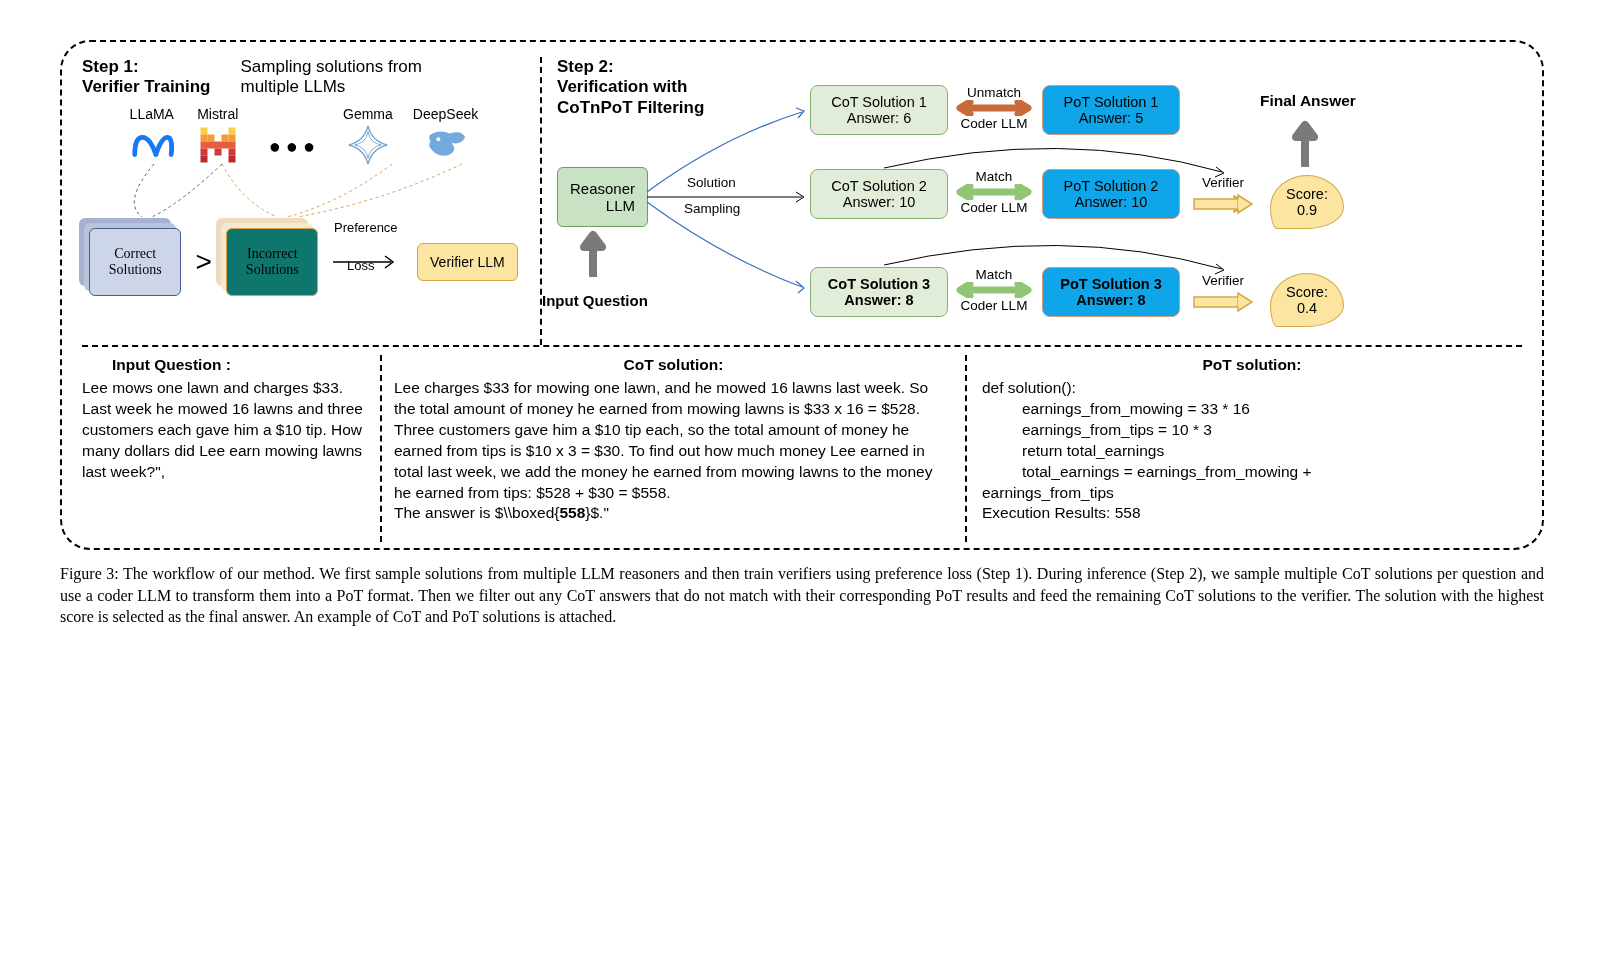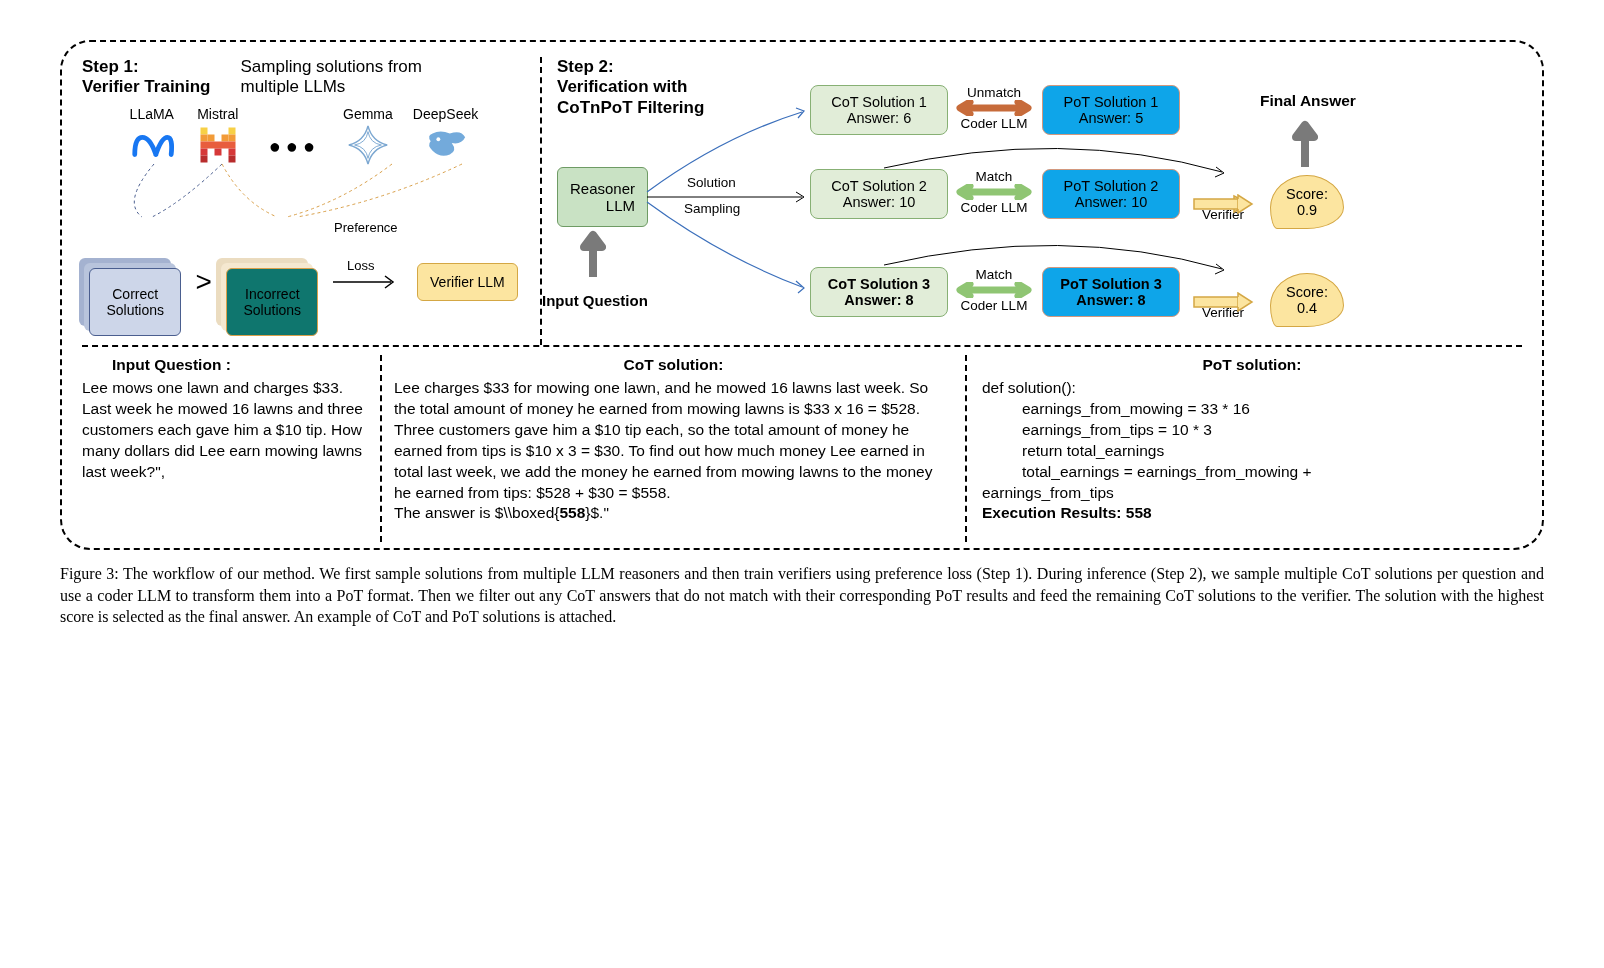--- a/index.html
+++ b/index.html
@@ -70,25 +70,24 @@
   padding: 0 8px;
   margin-top: 20px;
 }
 .solution-box {
   width: 92px;
   height: 68px;
   border-radius: 6px;
   display: flex;
   align-items: center;
   justify-content: flex-end;
-  font-family: Liberation Sans, sans-serif;
+  font-family: Liberation Serif, serif;
   font-size: 14px;
   text-align: center;
   position: relative;
-  margin-top: 40px;
 }
 .correct-sol {
   background: #cdd6e9;
   border: 1.5px solid #4a5e8f;
   box-shadow: -5px -5px 0 #b8c4dc, -10px -10px 0 #a4b2d0;
 }
 .incorrect-sol {
   background: #0f766e;
   border: 1.5px solid #d9a04a;
   box-shadow: -5px -5px 0 #f5e8d0, -10px -10px 0 #ebdcc0;
@@ -183,21 +182,20 @@
 }
 .verif-arrow {
   position: absolute;
   width: 62px;
   height: 20px;
 }
 .verif-label {
   position: absolute;
   font-family: Arial, sans-serif;
   font-size: 13.5px;
-  margin-top: 32px;
 }
 .final-answer {
   font-family: Arial, sans-serif;
   font-size: 15.5px;
   font-weight: bold;
   position: absolute;
 }
 .bottom-row {
   display: flex;
   height: 195px;
@@ -458,18 +456,18 @@
       <div>Lee charges $33 for mowing one lawn, and he mowed 16 lawns last week. So the total amount of money he earned from mowing lawns is $33 x 16 = $528. Three customers gave him a $10 tip each, so the total amount of money he earned from tips is $10 x 3 = $30. To find out how much money Lee earned in total last week, we add the money he earned from mowing lawns to the money he earned from tips: $528 + $30 = $558.</div>
       <div>The answer is $\\boxed{<b>558</b>}$."</div>
     </div>
     <div class="bottom-col bottom-col3">
       <div class="bottom-title">PoT solution:</div>
       <div>def solution():</div>
       <div class="code-indent">earnings_from_mowing = 33 * 16</div>
       <div class="code-indent">earnings_from_tips = 10 * 3</div>
       <div class="code-indent">return total_earnings</div>
       <div class="code-indent" style="padding-left:0;"><span style="padding-left:40px;">total_earnings = earnings_from_mowing +</span><br>earnings_from_tips</div>
-      <div style="font-weight:bold;">Execution Results: 558</div>
+      <div style="font-weight:normal;">Execution Results: 558</div>
     </div>
   </div>
 </div>
 
 <div class="caption">Figure 3: The workflow of our method. We first sample solutions from multiple LLM reasoners and then train verifiers using preference loss (Step 1). During inference (Step 2), we sample multiple CoT solutions per question and use a coder LLM to transform them into a PoT format. Then we filter out any CoT answers that do not match with their corresponding PoT results and feed the remaining CoT solutions to the verifier. The solution with the highest score is selected as the final answer. An example of CoT and PoT solutions is attached.</div>
 
 </body></html>

